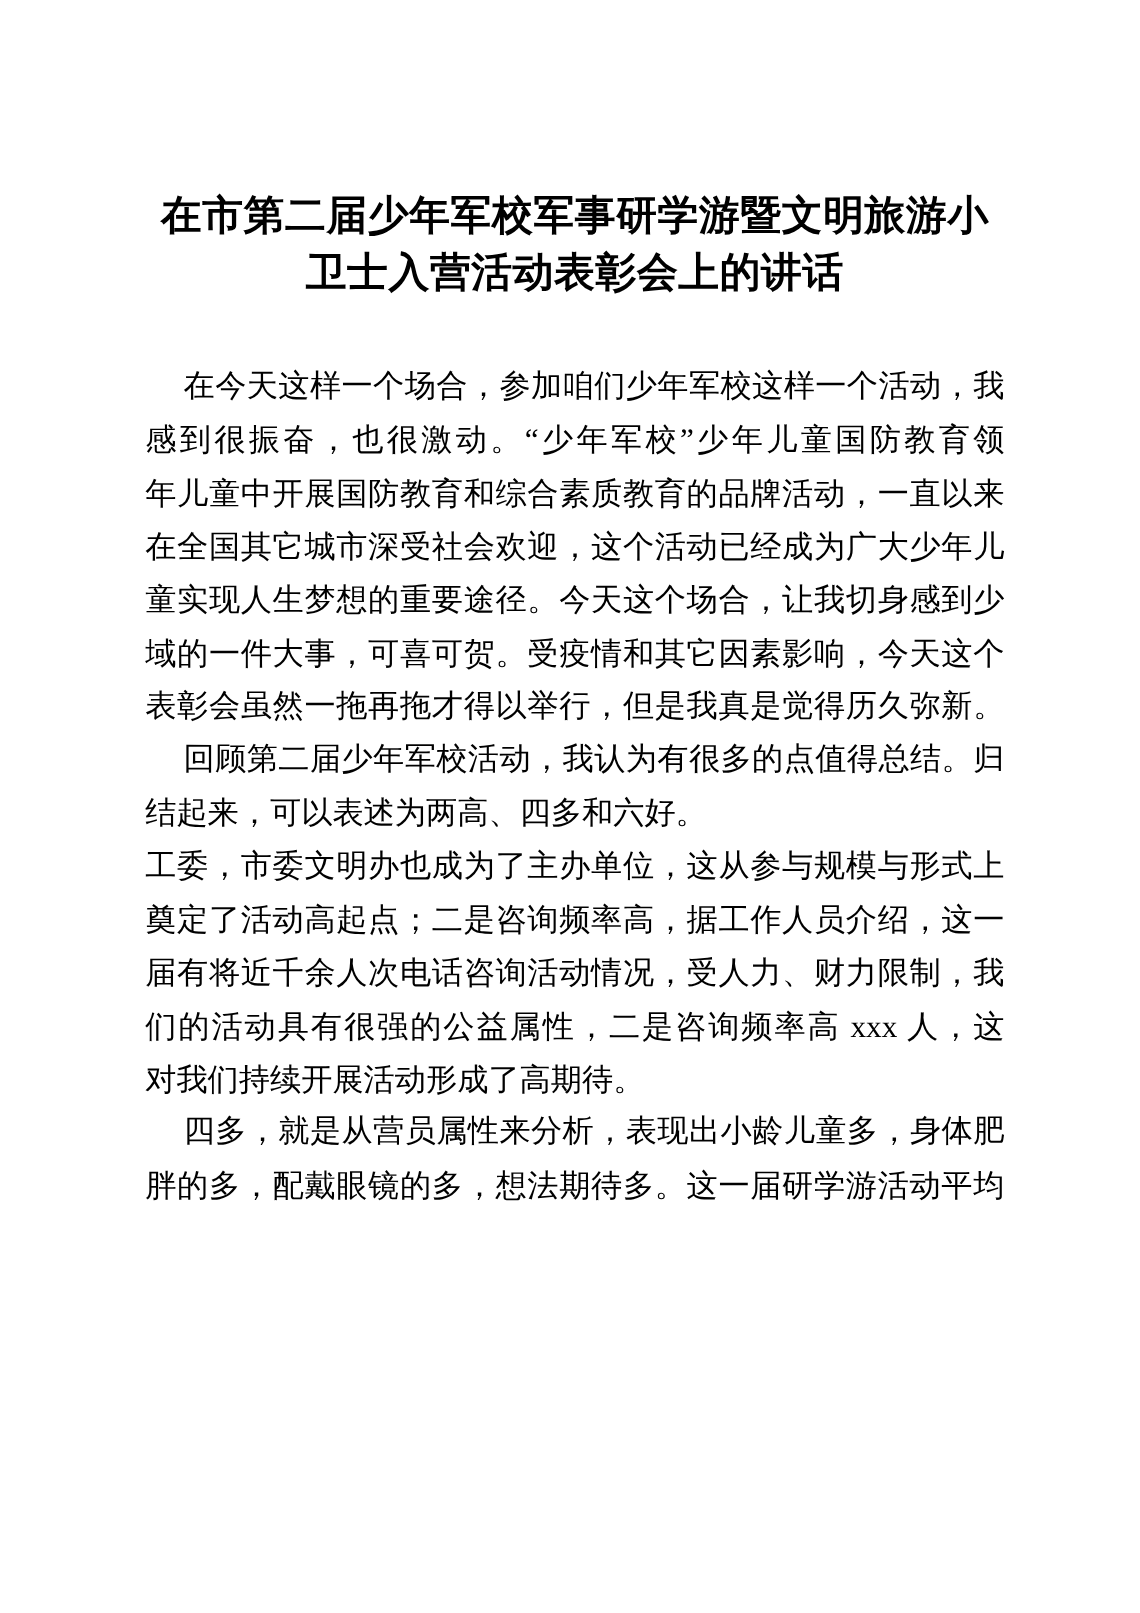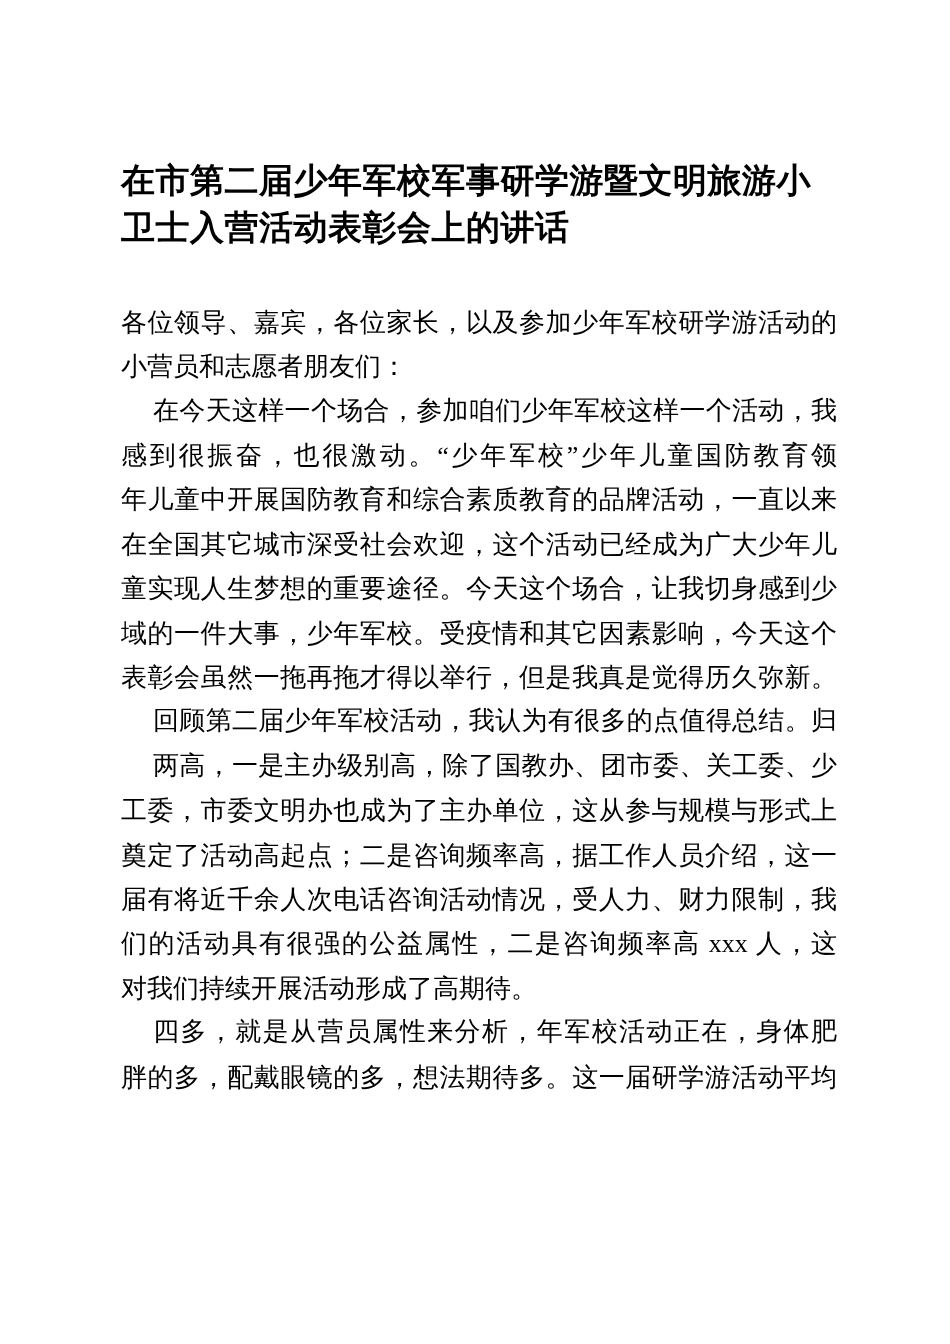--- a/index.html
+++ b/index.html
@@ -18,21 +18,21 @@
     width: 950px;
     height: 1344px;
     background: #ffffff;
     padding: 134px 113px 0 121px;
     overflow: hidden;
   }
   .doc-title {
     font-size: 34px;
     font-weight: bold;
     line-height: 47px;
-    text-align: left;
+    text-align: center;
     letter-spacing: 0.5px;
     font-family: "Liberation Serif", serif;
   }
   .title-line {
     display: block;
   }
   .doc-body {
     margin-top: 50px;
     font-size: 26px;
     line-height: 44.4px;
@@ -62,48 +62,44 @@
 
 <div class="page">
 
   <h1 class="doc-title">
     <span class="title-line">在市第二届少年军校军事研学游暨文明旅游小</span>
     <span class="title-line">卫士入营活动表彰会上的讲话</span>
   </h1>
 
   <div class="doc-body">
 
-    <div class="paragraph">
-      <span class="line">各位领导、嘉宾，各位家长，以及参加少年军校研学游活动的</span>
-      <span class="line last">小营员和志愿者朋友们：</span>
-    </div>
 
     <div class="paragraph">
       <span class="line indent">在今天这样一个场合，参加咱们少年军校这样一个活动，我</span>
       <span class="line">感到很振奋，也很激动。“少年军校”少年儿童国防教育领</span>
       <span class="line">年儿童中开展国防教育和综合素质教育的品牌活动，一直以来</span>
       <span class="line">在全国其它城市深受社会欢迎，这个活动已经成为广大少年儿</span>
       <span class="line">童实现人生梦想的重要途径。今天这个场合，让我切身感到少</span>
-      <span class="line">域的一件大事，少年军校。受疫情和其它因素影响，今天这个</span>
+      <span class="line">域的一件大事，可喜可贺。受疫情和其它因素影响，今天这个</span>
       <span class="line">表彰会虽然一拖再拖才得以举行，但是我真是觉得历久弥新。</span>
     </div>
 
     <div class="paragraph">
       <span class="line indent">回顾第二届少年军校活动，我认为有很多的点值得总结。归</span>
+      <span class="line last">结起来，可以表述为两高、四多和六好。</span>
     </div>
 
     <div class="paragraph">
-      <span class="line indent">两高，一是主办级别高，除了国教办、团市委、关工委、少</span>
       <span class="line">工委，市委文明办也成为了主办单位，这从参与规模与形式上</span>
       <span class="line">奠定了活动高起点；二是咨询频率高，据工作人员介绍，这一</span>
       <span class="line">届有将近千余人次电话咨询活动情况，受人力、财力限制，我</span>
       <span class="line">们的活动具有很强的公益属性，二是咨询频率高 xxx 人，这</span>
       <span class="line last">对我们持续开展活动形成了高期待。</span>
     </div>
 
     <div class="paragraph">
-      <span class="line indent">四多，就是从营员属性来分析，年军校活动正在，身体肥</span>
+      <span class="line indent">四多，就是从营员属性来分析，表现出小龄儿童多，身体肥</span>
       <span class="line">胖的多，配戴眼镜的多，想法期待多。这一届研学游活动平均</span>
     </div>
 
   </div>
 
 </div>
 
 </body></html>

